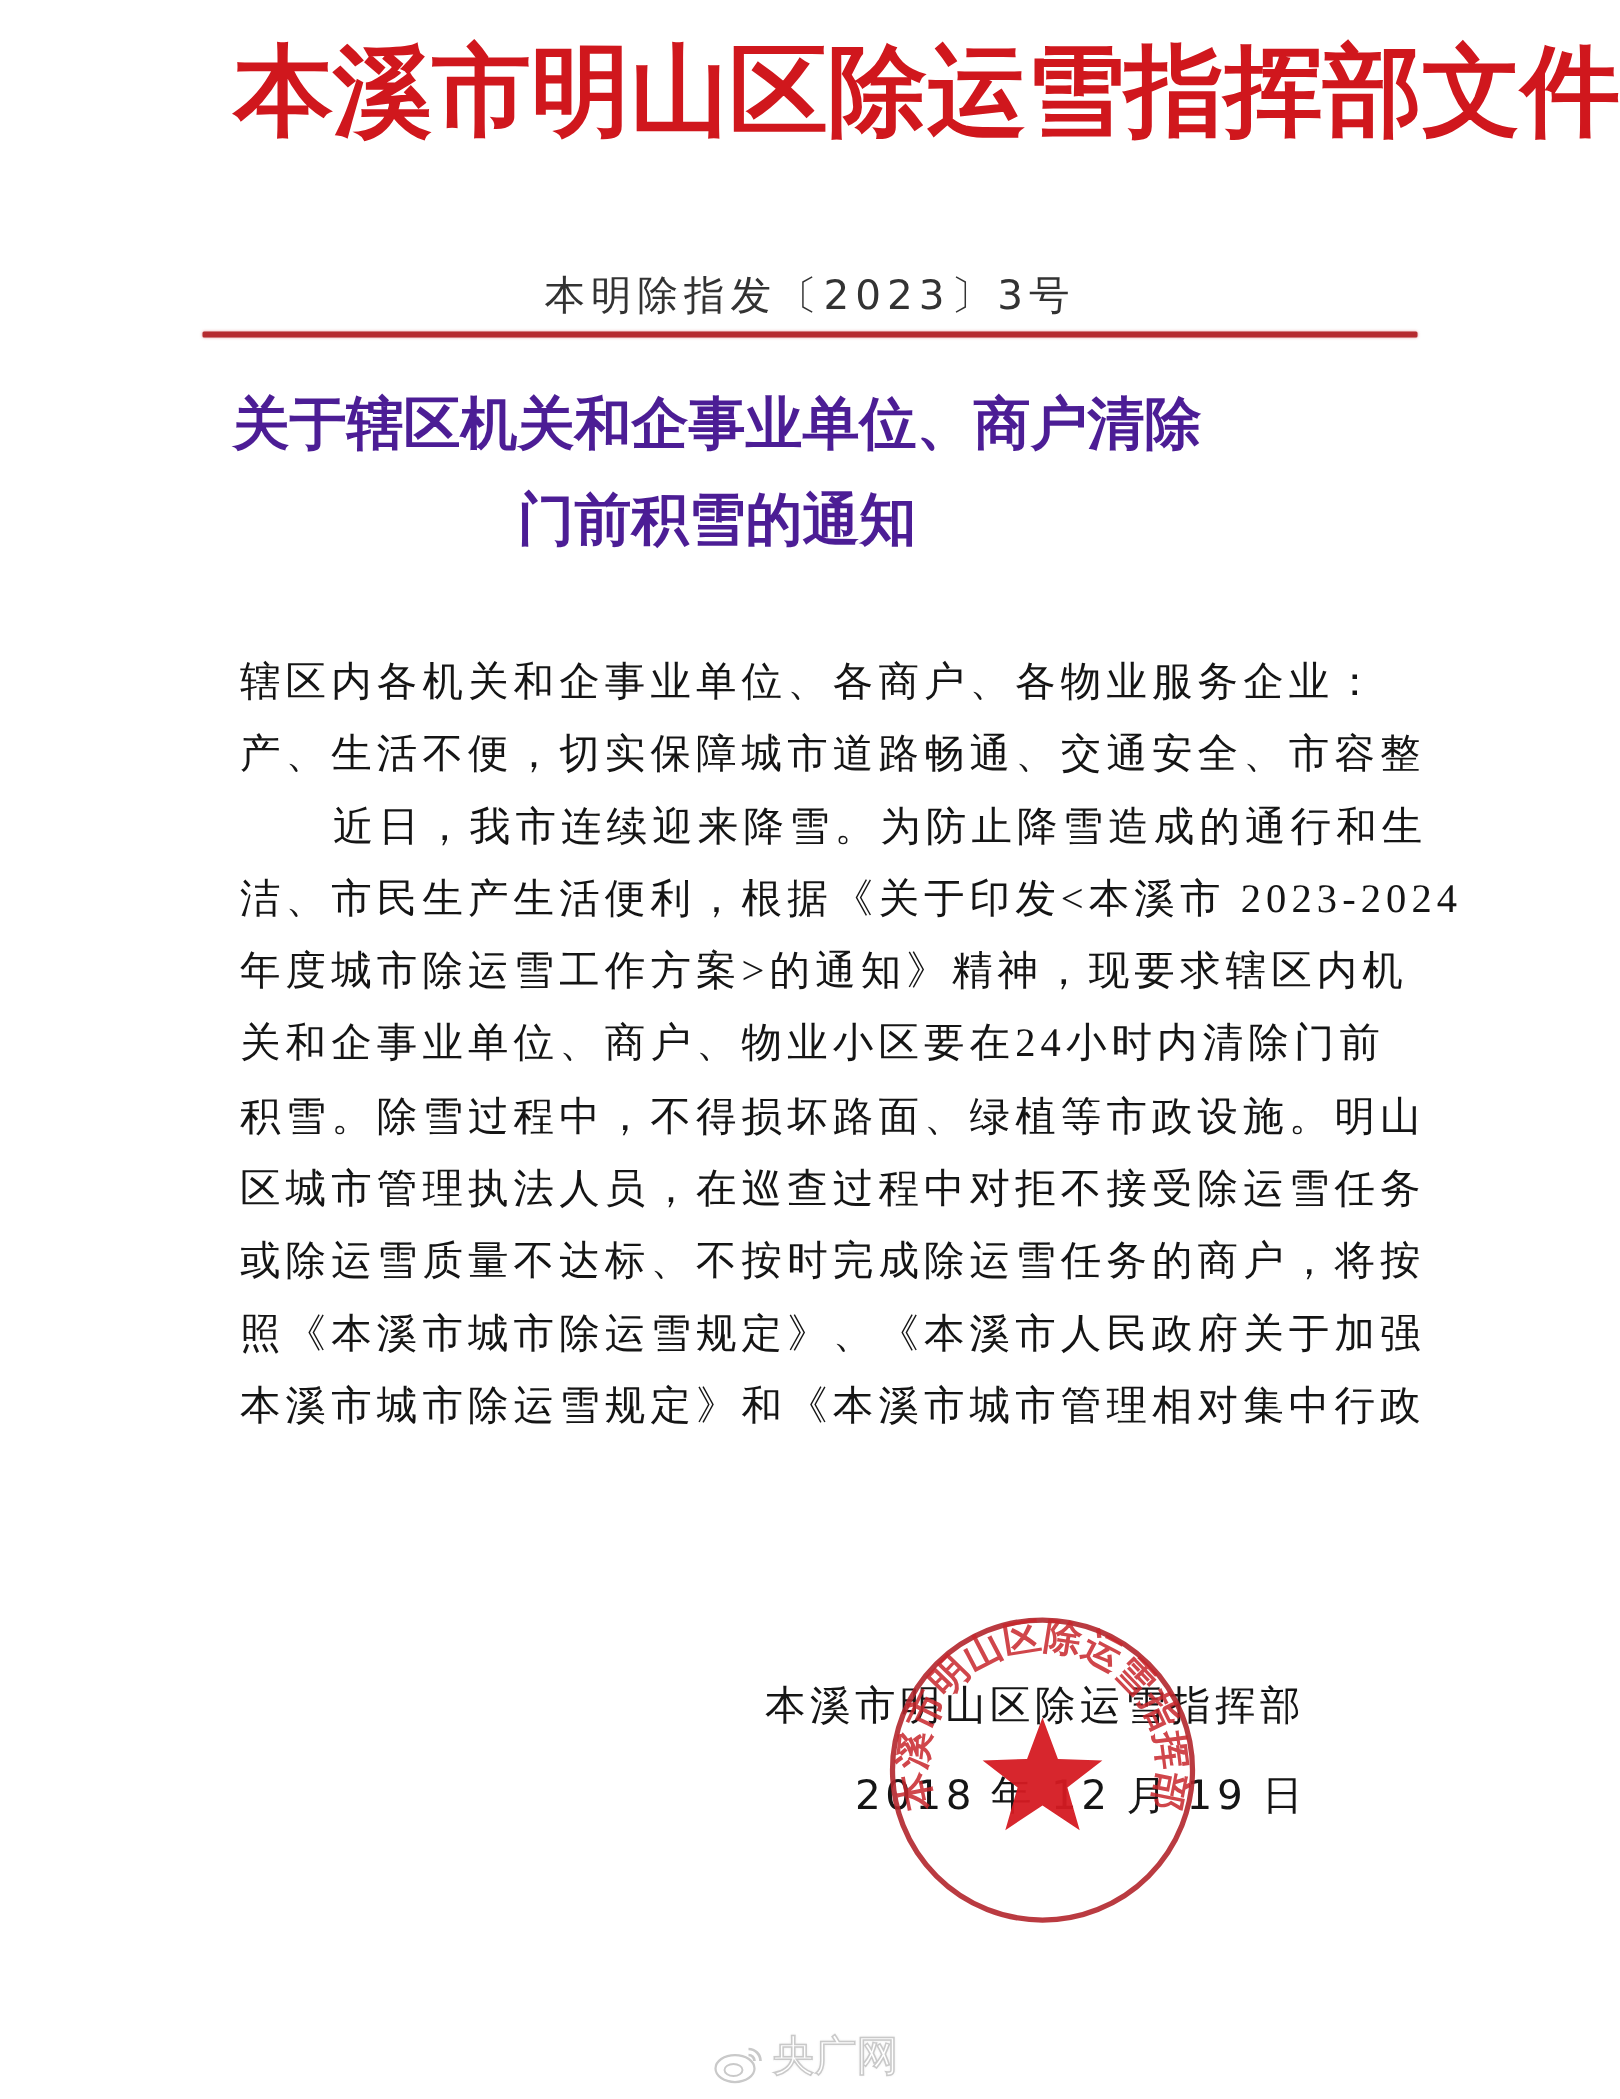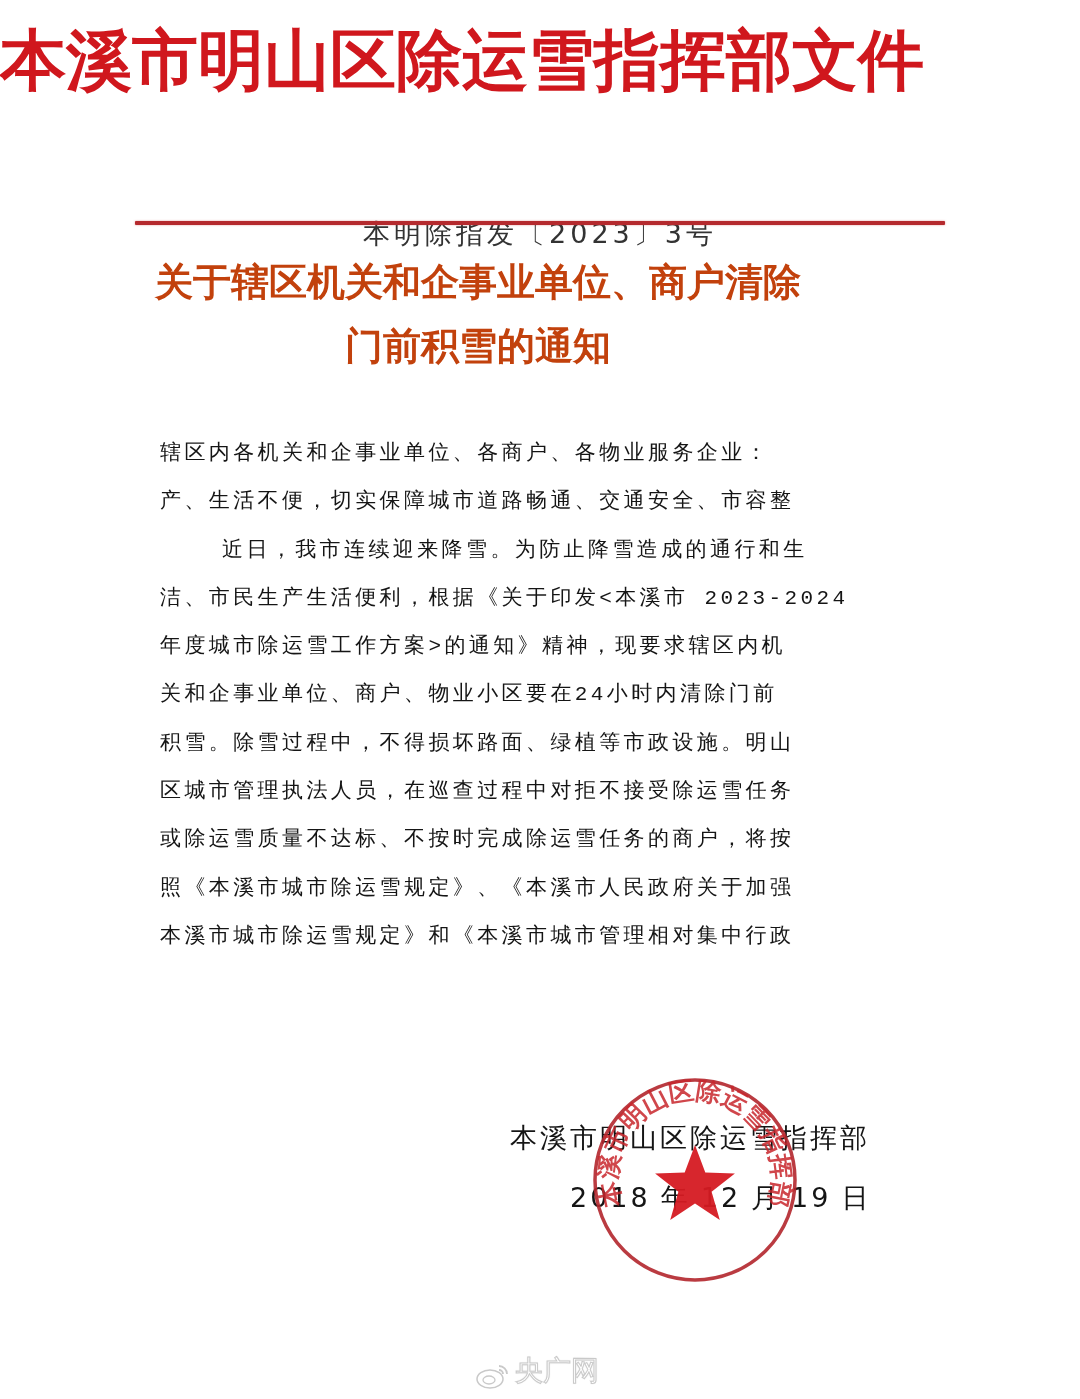--- a/index.html
+++ b/index.html
@@ -13,41 +13,40 @@
       position: relative;
       overflow: hidden;
       font-family: "DejaVu Serif", "Liberation Serif", serif;
       color: #111;
     }
     .masthead {
       position: absolute;
       left: 0;
       top: 20px;
       width: 1080px;
-      text-align: left;
+      text-align: right;
       font-family: "DejaVu Serif", "Liberation Serif", serif;
       font-size: 66px;
       font-weight: bold;
       letter-spacing: 0px;
       color: #d0171d;
       line-height: 80px;
       white-space: nowrap;
     }
     .docnum {
       position: absolute;
       left: 0;
       top: 178px;
       width: 1080px;
       text-align: center;
       font-family: "DejaVu Sans", "Liberation Sans", sans-serif;
       font-size: 27px;
       color: #333;
       letter-spacing: 4px;
       line-height: 40px;
-      margin-top: 36px;
     }
     .red-rule {
       position: absolute;
       left: 135px;
       top: 221px;
       width: 810px;
       height: 4px;
       background: #b52a2e;
       border-radius: 1px;
       box-shadow: 0 0 2px rgba(200,40,40,0.5);
@@ -55,30 +54,30 @@
     .title {
       position: absolute;
       left: 0;
       top: 250px;
       width: 956px;
       text-align: center;
       font-family: "DejaVu Serif", "Liberation Serif", serif;
       font-weight: bold;
       font-size: 38px;
       line-height: 64px;
-      color: #c2410c;
+      color: #4c1d95;
     }
     .title div { white-space: nowrap; }
     .body-text {
       position: absolute;
       left: 160px;
       top: 430px;
       width: 770px;
-      font-family: Liberation Mono, monospace;
-      font-size: 21px;
+      font-family: Liberation Serif, serif;
+      font-size: 27px;
       line-height: 48.3px;
       color: #151515;
       letter-spacing: 3.4px;
     }
     .body-text .line {
       white-space: nowrap;
       height: 48.3px;
     }
     .body-text .indent { padding-left: 62px; }
     .signature {

